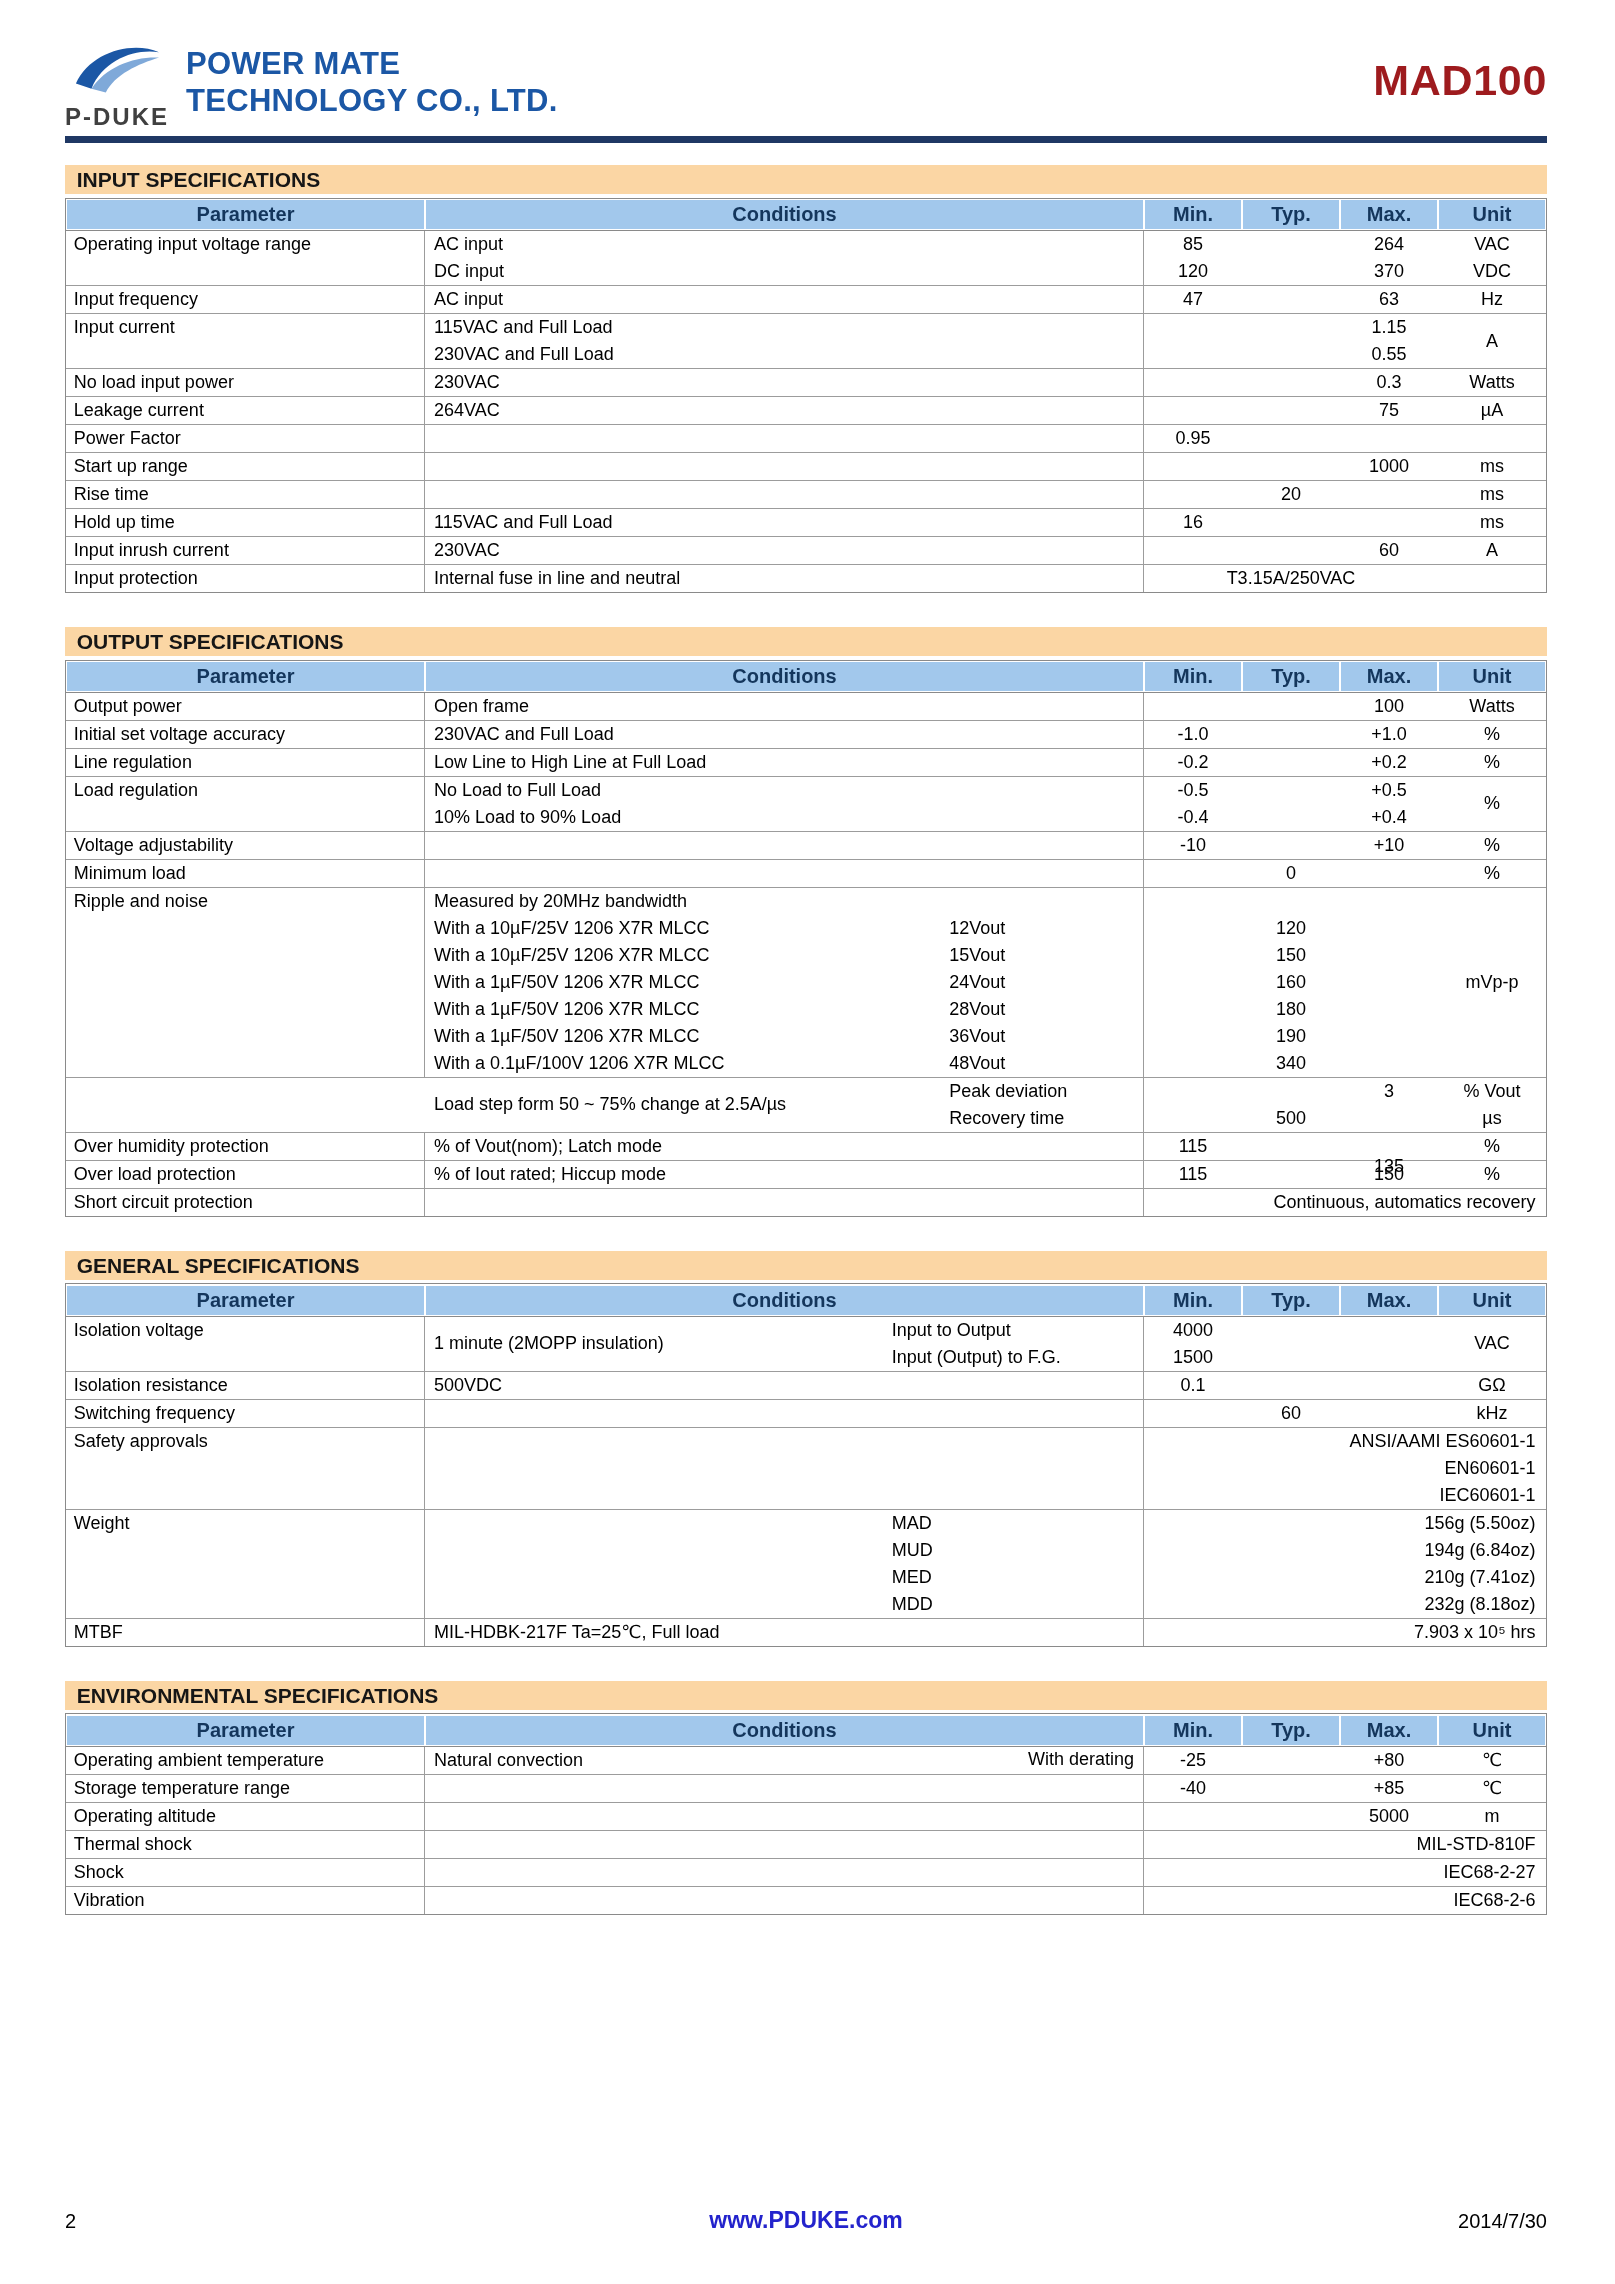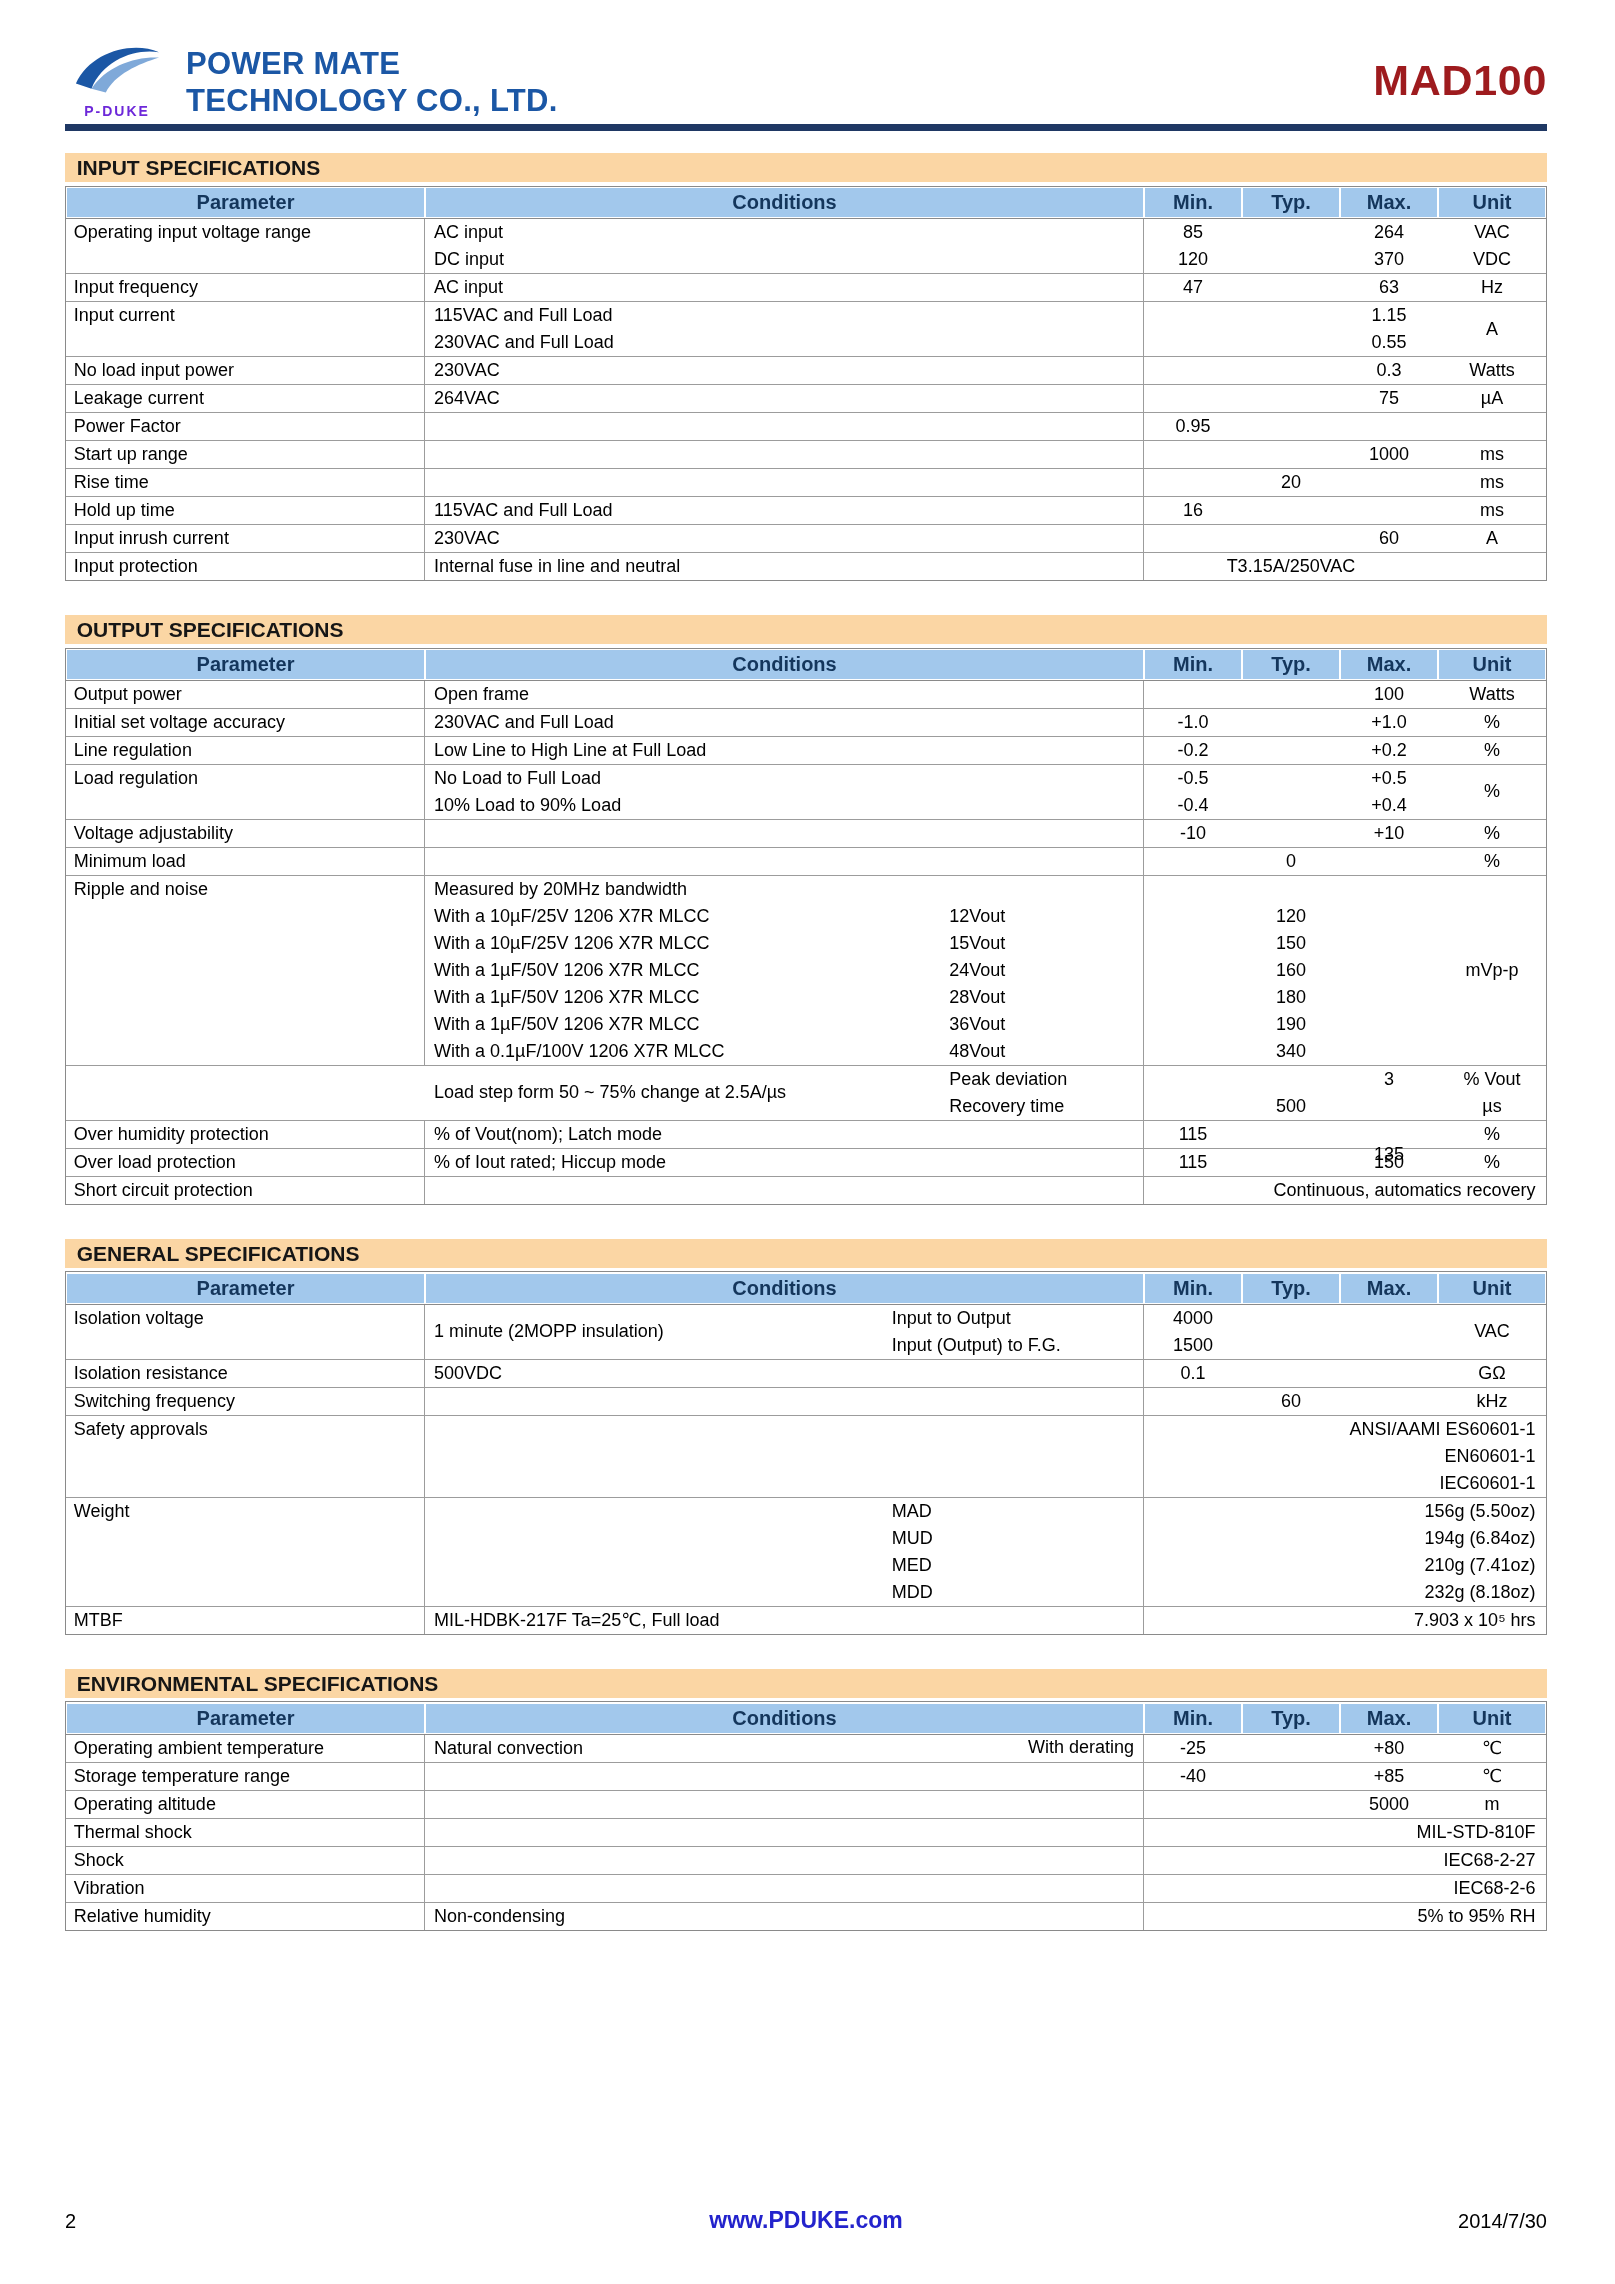--- a/index.html
+++ b/index.html
@@ -4,21 +4,21 @@
 <style>
   *{margin:0;padding:0;box-sizing:border-box;}
   body{background:#eef1f5;font-family:"Liberation Sans","DejaVu Sans",sans-serif;color:#000;}
   .page{position:relative;width:1616px;height:2284px;background:#ffffff;margin:0 auto;overflow:hidden;}
 
   
   .hdr{display:flex;align-items:flex-start;padding:38px 69px 0 65px;}
   .logo-block{display:flex;align-items:flex-start;}
   .logo-art{display:flex;flex-direction:column;align-items:center;width:104px;margin-right:17px;}
   .logo-art svg{width:91px;height:65px;display:block;}
-  .logo-word{font-size:14px;font-weight:bold;color:#6d28d9;letter-spacing:2px;}
+  .logo-word{font-size:24px;font-weight:bold;color:#404040;letter-spacing:2px;}
   .company{padding-top:6.5px;}
   .company-l1,.company-l2{font-size:31px;font-weight:bold;color:#1b57a5;line-height:37px;letter-spacing:0.3px;}
   .model{margin-left:auto;font-size:43px;font-weight:bold;color:#9e1b1e;padding-top:18px;letter-spacing:0.7px;}
   .rule{height:7.2px;background:#1f3864;margin:5.2px 69px 0 65px;}
 
   
   .content{padding:22px 69px 0 65px;}
   .spec{margin-bottom:34px;}
   .band{height:29px;background:#fbd6a4;display:flex;align-items:center;padding-left:11.7px;
         font-size:21px;font-weight:bold;color:#161616;margin-bottom:3.3px;}
@@ -384,25 +384,20 @@
             <div class="trow">
               <div class="cell param" style="grid-row: 1 / span 1;">Shock</div>
               <div class="cell cond" style="grid-row: 1;"></div>
               <div class="cell vspan right" style="grid-area: 1 / 3 / auto / span 4;">IEC68-2-27</div>
             </div>
             <div class="trow">
               <div class="cell param" style="grid-row: 1 / span 1;">Vibration</div>
               <div class="cell cond" style="grid-row: 1;"></div>
               <div class="cell vspan right" style="grid-area: 1 / 3 / auto / span 4;">IEC68-2-6</div>
             </div>
-            <div class="trow">
-              <div class="cell param" style="grid-row: 1 / span 1;">Relative humidity</div>
-              <div class="cell cond" style="grid-row: 1;">Non-condensing</div>
-              <div class="cell vspan right" style="grid-area: 1 / 3 / auto / span 4;">5% to 95% RH</div>
-            </div>
           </div>
         </div>
     </section>
 
   </main>
 
   <footer class="ftr">
     <div class="pageno">2</div>
     <div class="site">www.PDUKE.com</div>
     <div class="date">2014/7/30</div>

